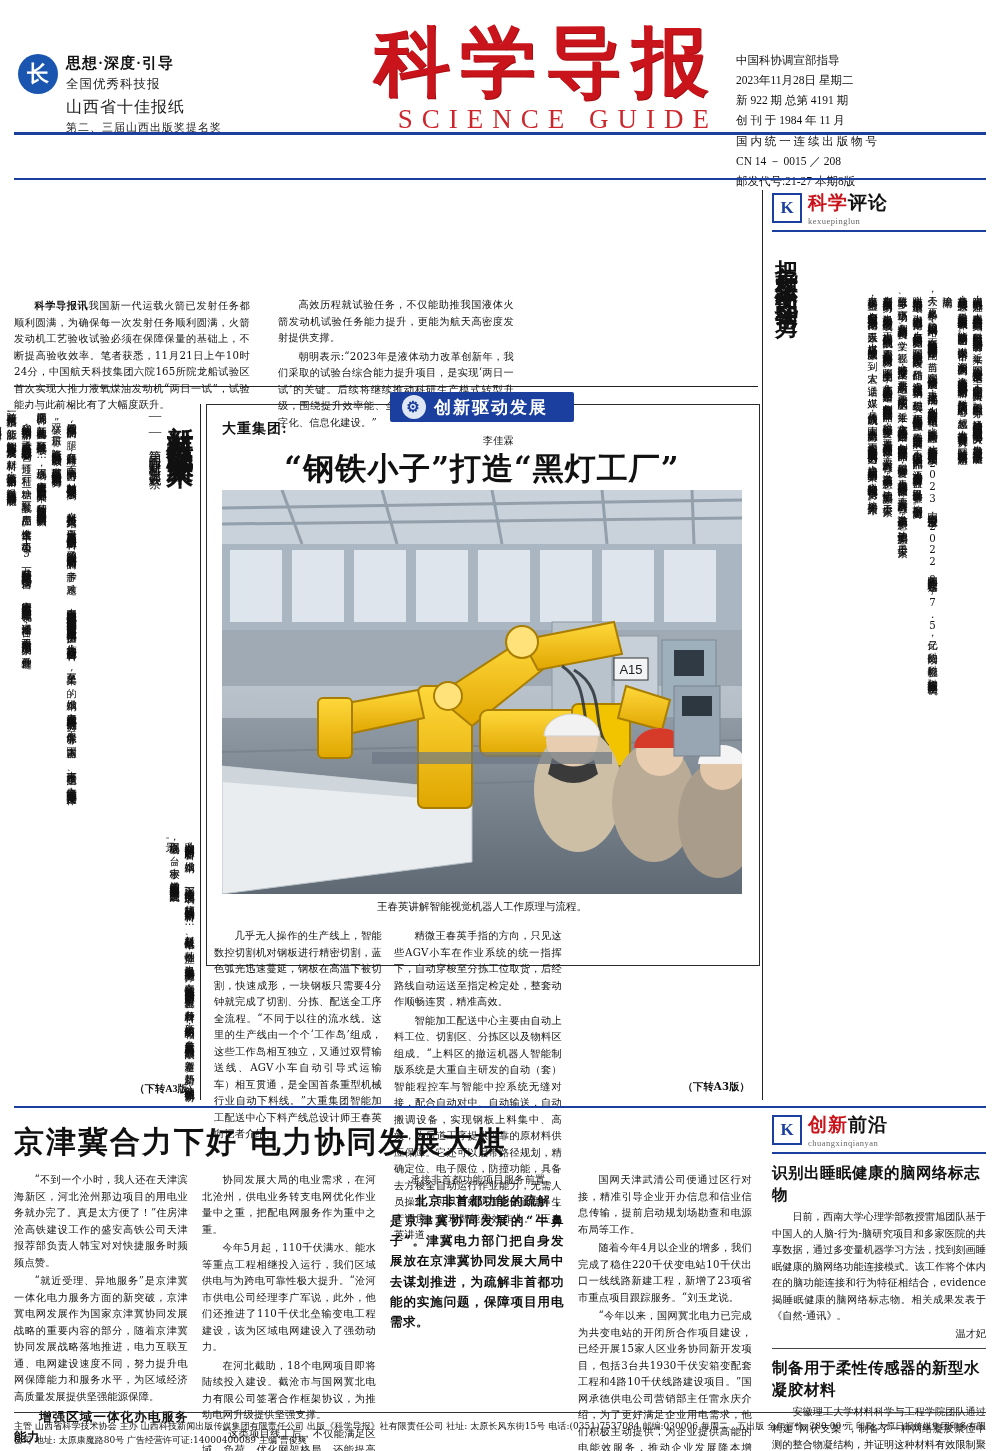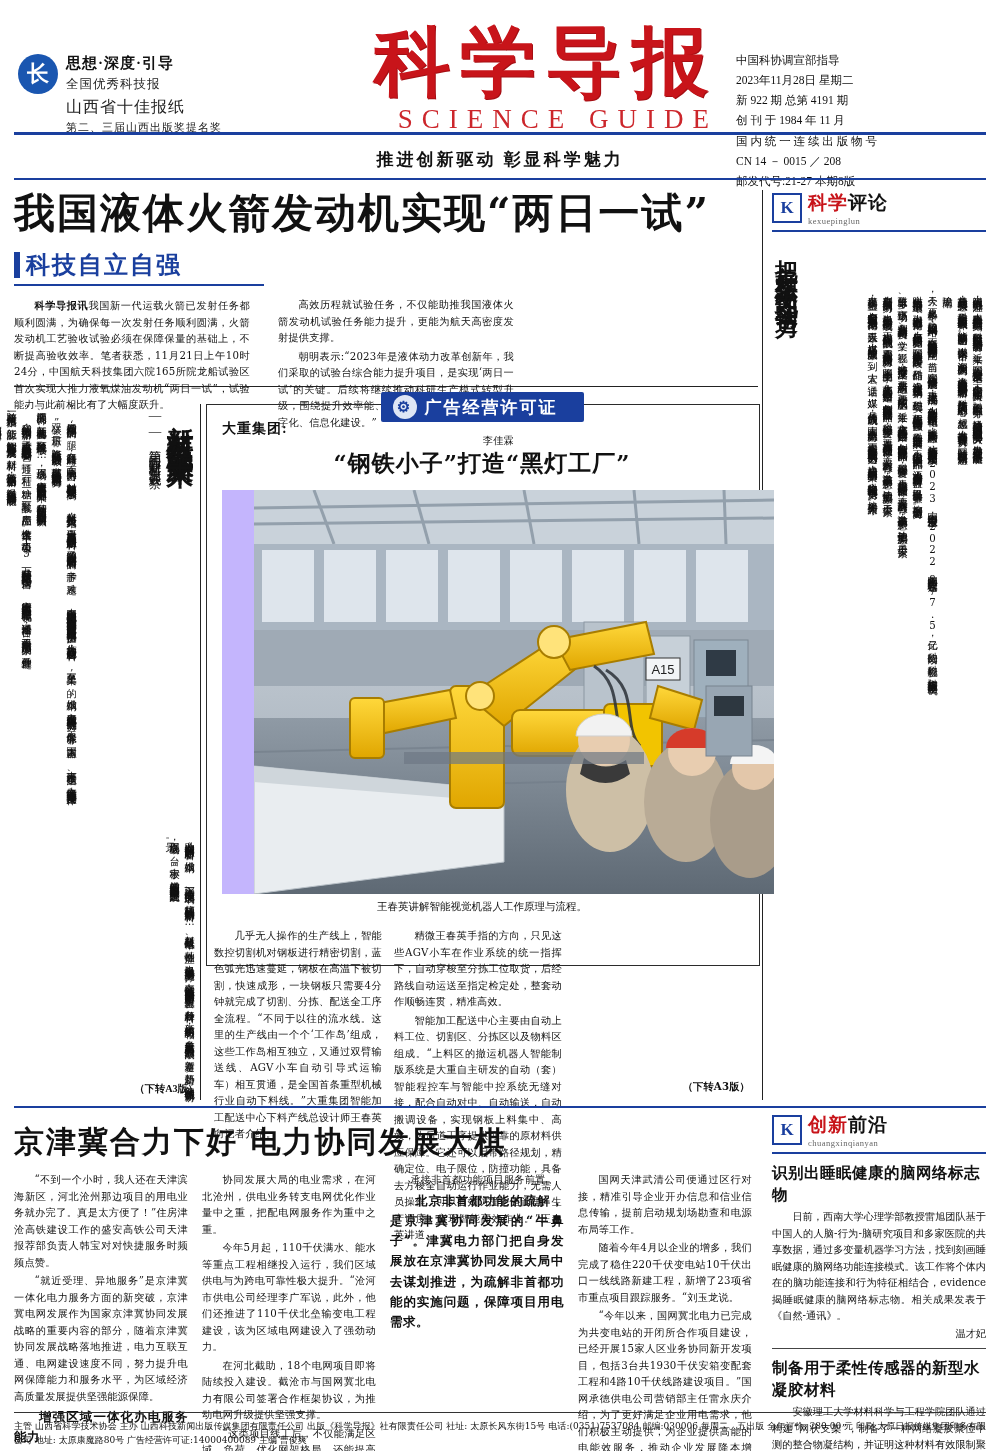--- a/index.html
+++ b/index.html
@@ -105,22 +105,22 @@
   .feature{position:absolute;left:206px;top:404px;width:552px;height:560px;
     border:1px solid #2b2b2b;}
   .feature-banner{position:absolute;left:206px;top:392px;width:552px;text-align:center;}
   .banner-pill{display:inline-flex;align-items:center;gap:8px;background:#1a3f9e;color:#fff;
     padding:3px 26px 3px 12px;border-radius:2px;font-size:17px;font-weight:bold;letter-spacing:2px;
     position:relative;}
   .banner-gear{width:24px;height:24px;border-radius:50%;background:#dfe6f5;color:#1a3f9e;
     display:flex;align-items:center;justify-content:center;font-size:15px;}
   .feature-sub{position:absolute;left:222px;top:420px;font-size:14px;font-weight:bold;letter-spacing:1px;}
   .feature-title{position:absolute;left:206px;top:448px;width:552px;text-align:center;
-    font-size:23px;font-weight:bold;letter-spacing:1px;font-family:"DejaVu Serif",serif;}
-  .photo{position:absolute;left:222px;top:490px;width:520px;height:404px;overflow:hidden;background:#c4b5fd;padding-left:32px;}
+    font-size:31px;font-weight:bold;letter-spacing:1px;font-family:"DejaVu Serif",serif;}
+  .photo{position:absolute;left:222px;top:490px;width:520px;height:404px;overflow:hidden;background:#c4b5fd;}
   .photo svg{display:block;}
   .photo-cap{position:absolute;left:222px;top:900px;width:520px;text-align:center;font-size:10.5px;}
   .feature-cols{position:absolute;left:214px;top:928px;width:536px;display:flex;gap:12px;}
   .feature-cols .fc{width:168px;}
   .credit{font-weight:bold;}
   .jump{text-align:right;font-weight:bold;}
 
   
   .leftfeat{position:absolute;left:12px;top:404px;width:186px;}
   .leftfeat-title{
@@ -185,32 +185,23 @@
       <div class="ln first">中国科协调宣部指导</div>
       <div class="ln">2023年11月28日 星期二</div>
       <div class="ln">新 922 期 总第 4191 期</div>
       <div class="ln">创 刊 于  1984 年  11 月</div>
       <div class="ln">国 内 统 一 连 续 出 版 物 号</div>
       <div class="ln">CN 14 － 0015 ／ 208</div>
       <div class="ln">邮发代号:21-27  本期8版</div>
     </div>
 
     <div class="rule-thick"></div>
-    <div class="slogan">推进创新驱动  彰显科学魅力</div>
     <div class="rule-thin"></div>
   </div>
 
-  <div class="lead">
-    <h1>我国液体火箭发动机实现“两日一试”</h1>
-    <div class="kicker">
-      <div class="kbar"></div>
-      <div class="ktext">科技自立自强</div>
-    </div>
-    <div class="kicker-underline"></div>
-  </div>
 
   <div class="lead-cols">
     <div class="c body-col">
       <p><span class="byline">科学导报讯</span><span>我国新一代运载火箭已发射任务都顺利圆满，为确保每一次发射任务顺利圆满，火箭发动机工艺验收试验必须在保障保量的基础上，不断提高验收效率。笔者获悉，11月21日上午10时24分，中国航天科技集团六院165所院龙船试验区首次实现大推力液氧煤油发动机“两日一试”，试验能力与此前相比有了大幅度跃升。</span></p>
     </div>
     <div class="c body-col">
       <p>高效历程就试验任务，不仅能助推我国液体火箭发动机试验任务能力提升，更能为航天高密度发射提供支撑。</p>
       <p>朝明表示:“2023年是液体动力改革创新年，我们采取的试验台综合能力提升项目，是实现‘两日一试’的关键。后续将继续推动科研生产模式转型升级，围绕提升效率能、全过程能量全管控等开展数字化、信息化建设。”</p>
       <div class="sign">李佳霖</div>
     </div>
@@ -265,21 +256,21 @@
         <div class="vtextcol" style="height:660px;">“这款发动机所采用了陶瓷新材料。</div>
       </div>
     </div>
   </div>
   <div class="lf-jump">（下转A3版）</div>
 
   <div class="feature"></div>
   <div class="feature-banner">
     <span class="banner-pill">
       <span class="banner-gear">⚙</span>
-      <span>广告经营许可证</span>
+      <span>创新驱动发展</span>
     </span>
   </div>
   <div class="feature-sub">大重集团:</div>
   <div class="feature-title">“钢铁小子”打造“黑灯工厂”</div>
 
   <div class="photo">
     <svg width="520" height="404" viewBox="0 0 520 404" xmlns="http://www.w3.org/2000/svg">
       <defs>
         <linearGradient id="wall" x1="0" y1="0" x2="0" y2="1">
           <stop offset="0" stop-color="#d7dde3"></stop>

